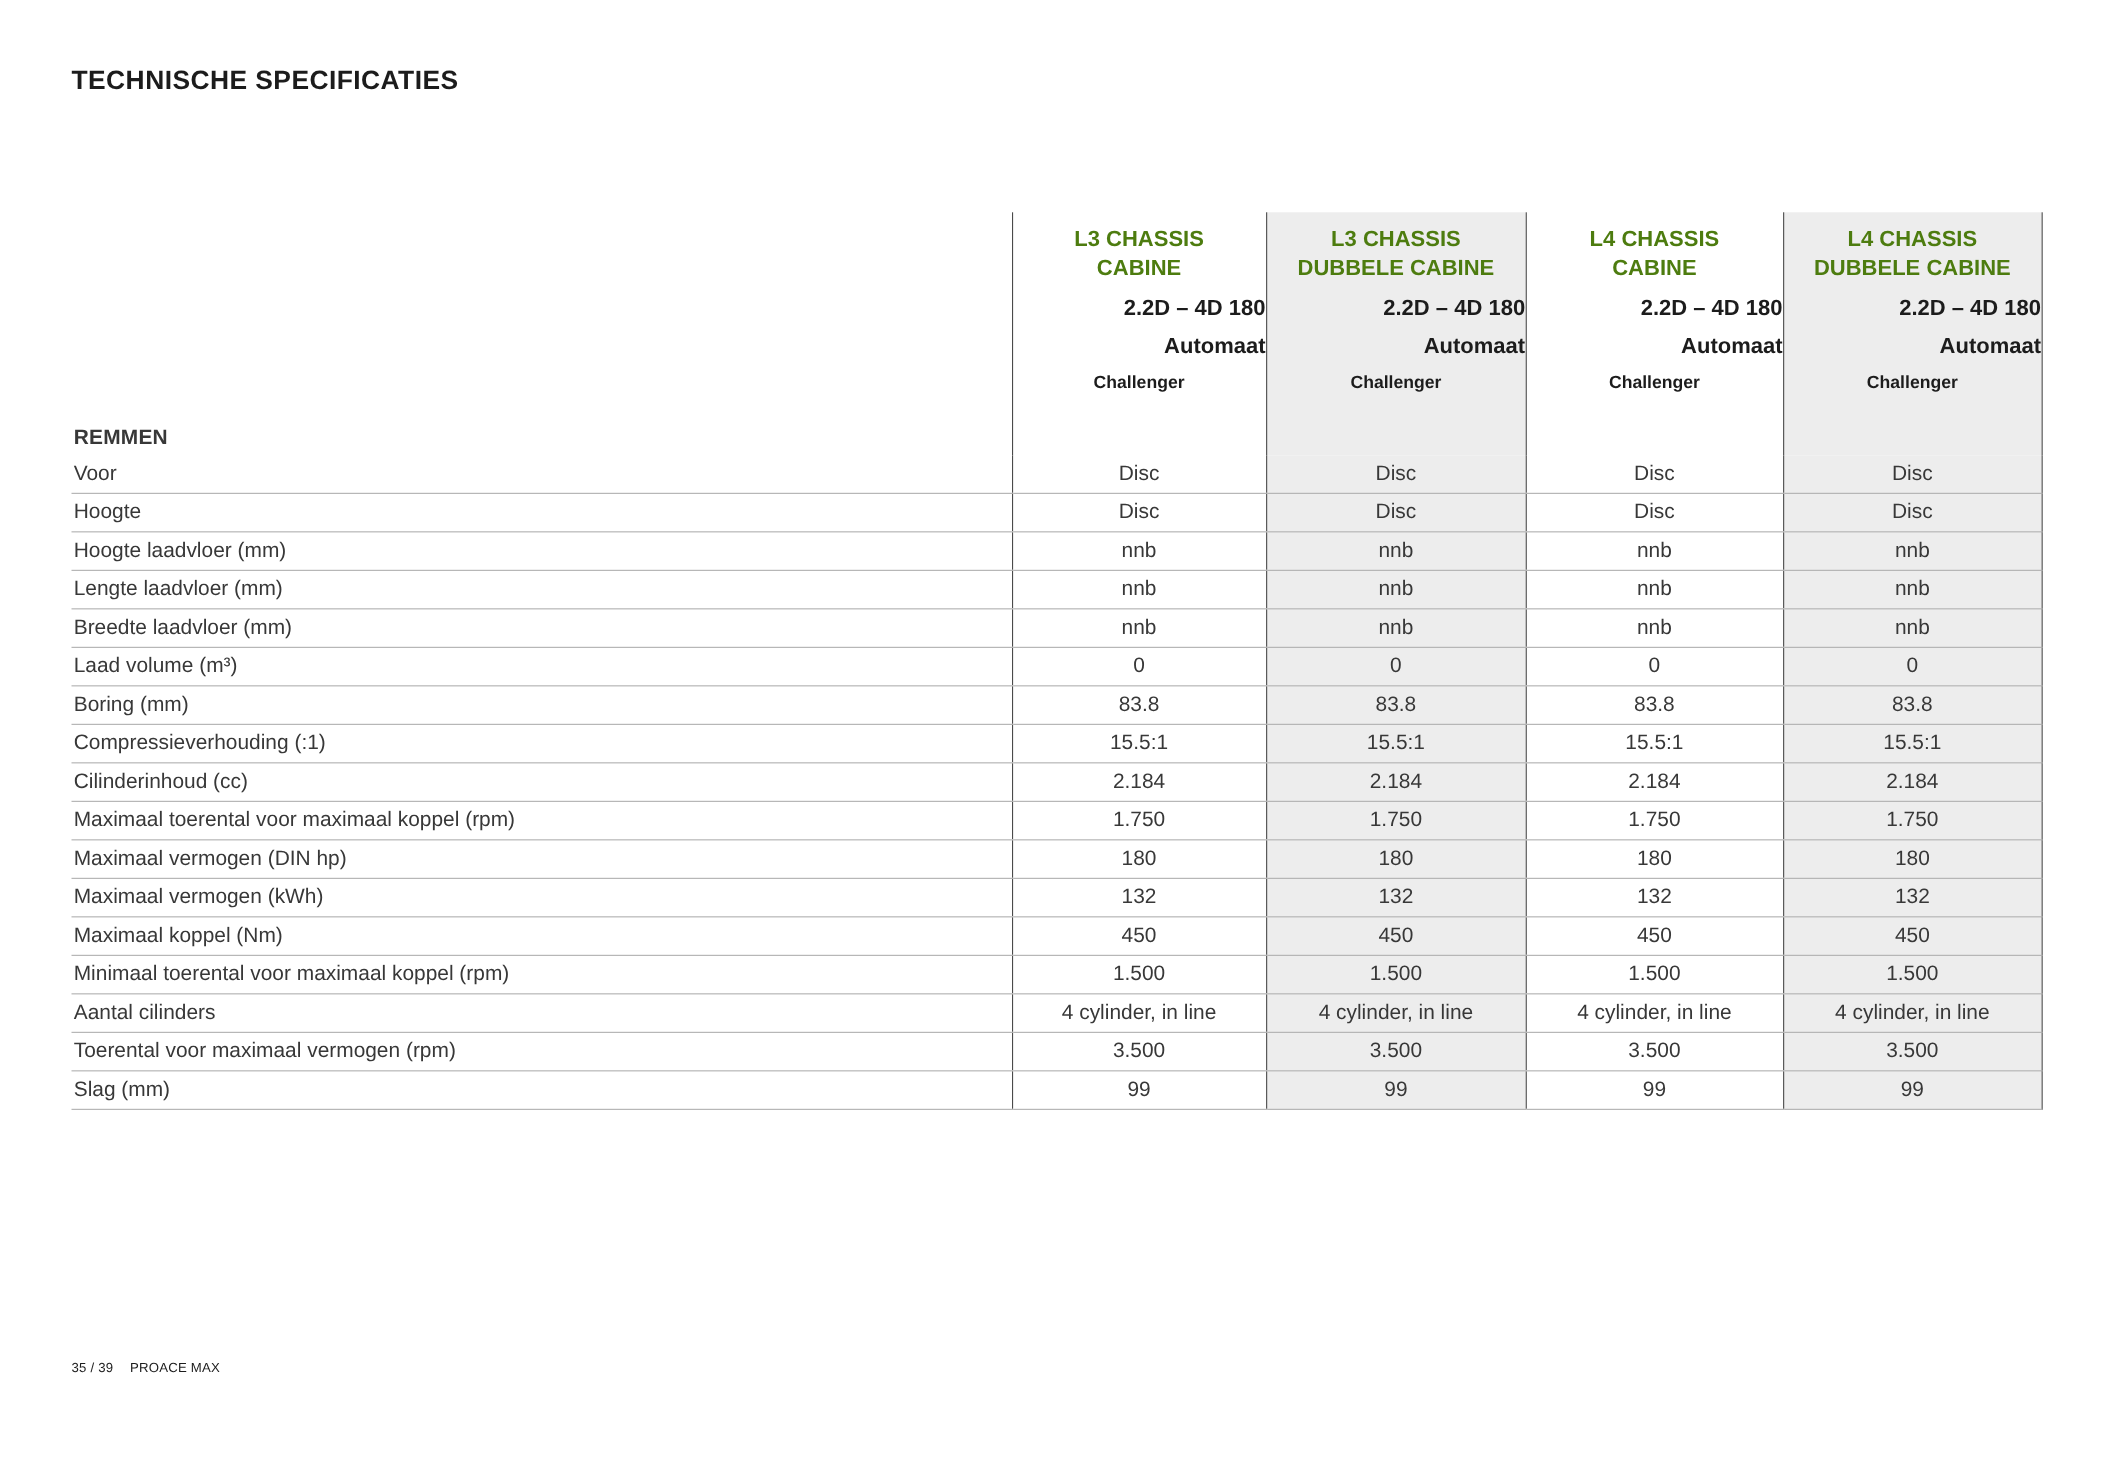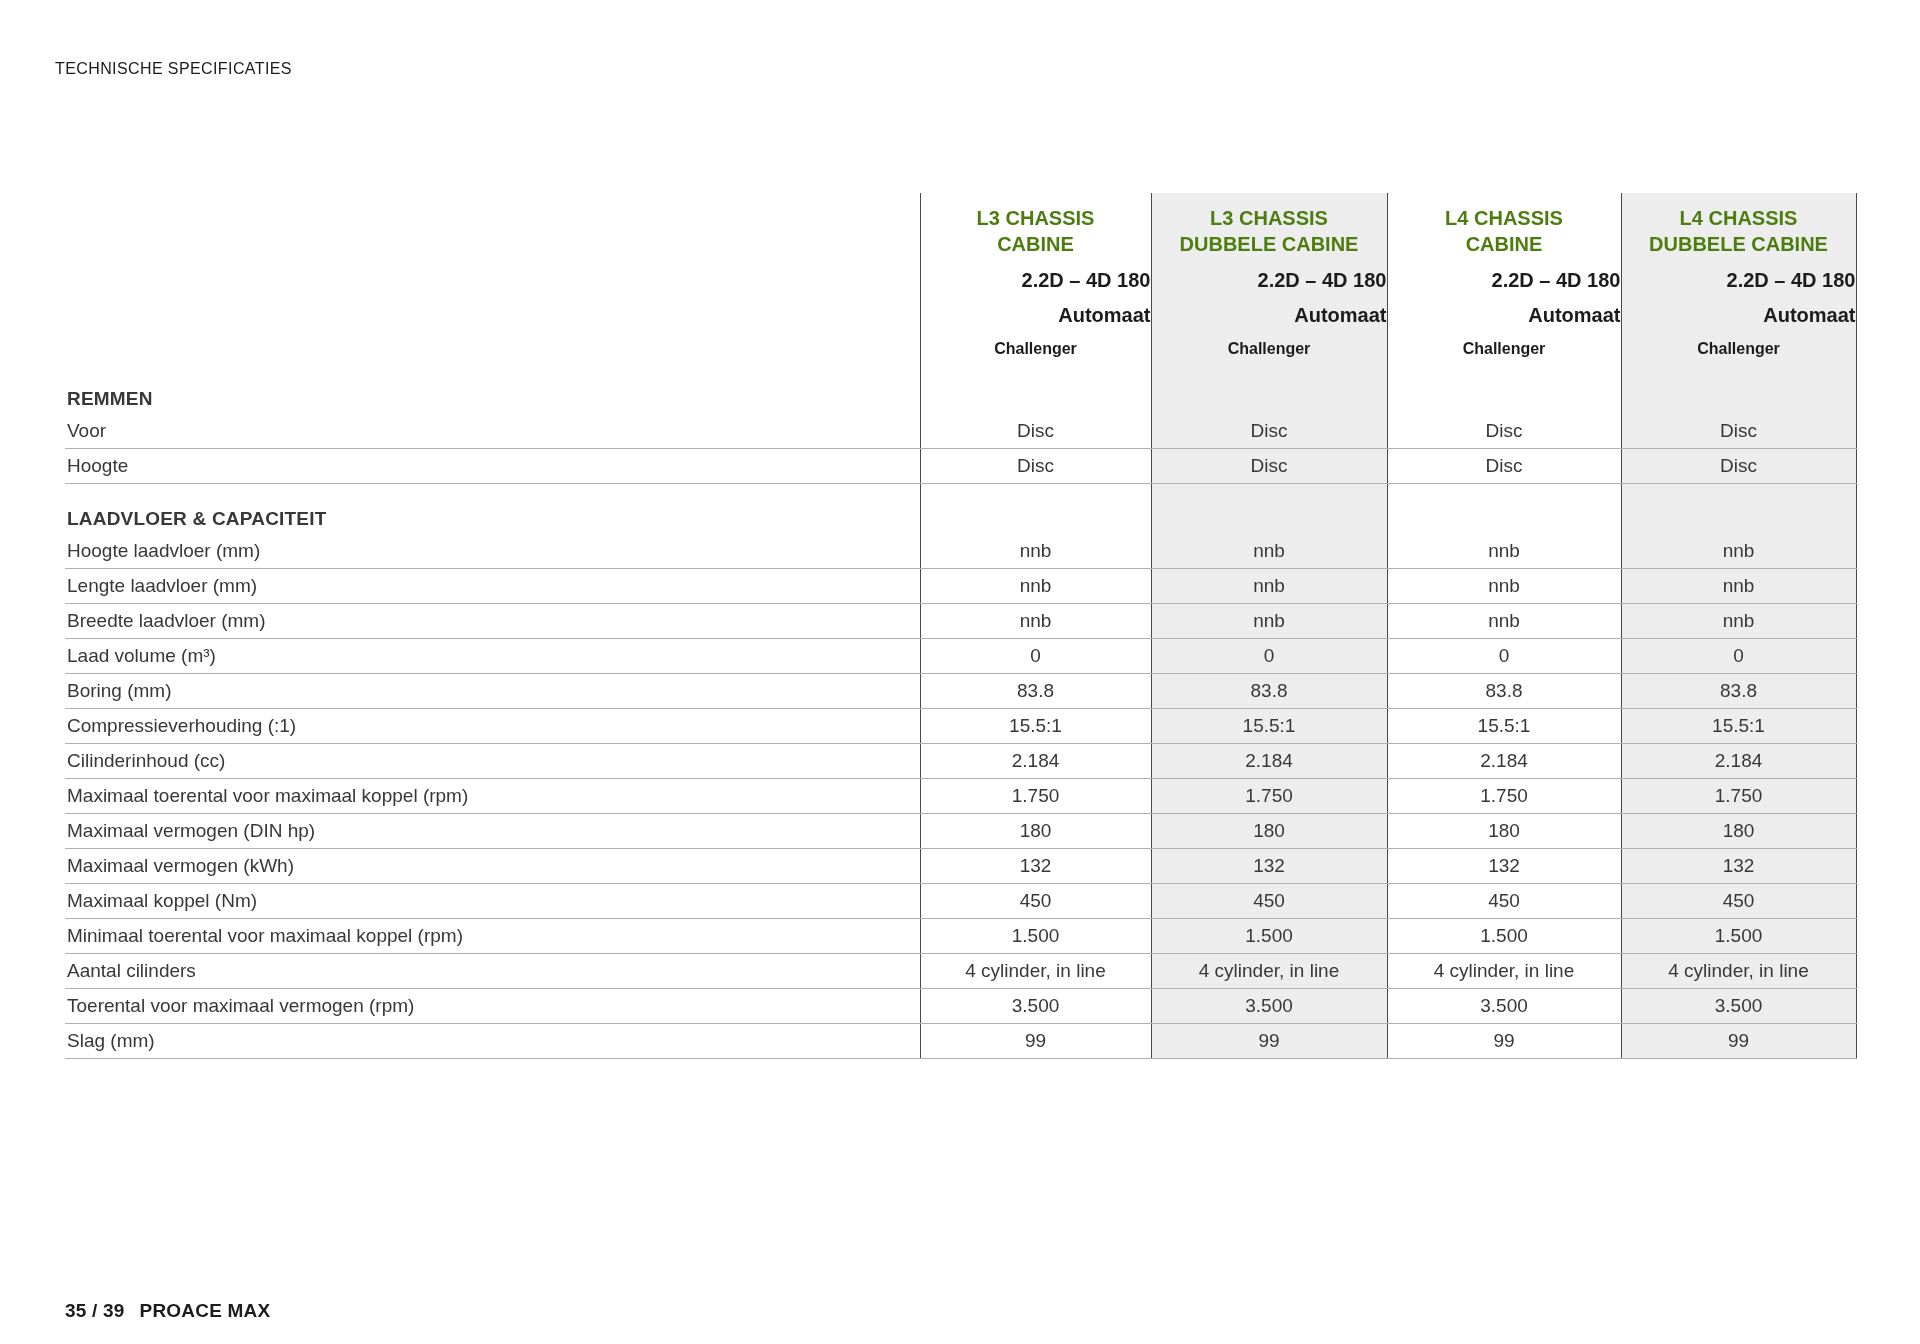--- a/index.html
+++ b/index.html
@@ -2,22 +2,22 @@
 <html><head>
 <meta charset="utf-8">
 <style>
   html,body{margin:0;padding:0;}
   body{
     width:1920px;height:1344px;background:#ffffff;position:relative;
     font-family:"Liberation Sans", sans-serif;
     -webkit-font-smoothing:antialiased;
   }
   .page-title{
-    position:absolute;left:55px;top:60px;
-    font-size:16px;font-weight:normal;color:#1c1c1c;letter-spacing:.4px;
+    position:absolute;left:65px;top:60px;
+    font-size:24px;font-weight:bold;color:#1c1c1c;letter-spacing:.4px;
   }
   table.spec{
     position:absolute;left:65px;top:193px;width:1791px;
     border-collapse:collapse;table-layout:fixed;
   }
   td{padding:0;}
   
   .sh{background:#ededed;}
   
   .vl{border-left:1.5px solid #4a4a4a;text-align:center;color:#383838;font-size:19px;}
@@ -33,22 +33,22 @@
   .col-grade{font-weight:bold;font-size:16px;line-height:26px;margin-top:8px;padding-bottom:8px;color:#1c1c1c;}
   
   tr.sr td{height:46px;vertical-align:bottom;padding-bottom:4px;}
   tr.sr.first td{height:40px;}
   .sec{font-weight:bold;color:#1c1c1c;font-size:19px;letter-spacing:.2px;}
   
   tr.dr td{height:34px;vertical-align:middle;border-bottom:1.5px solid #b0b0b0;}
   .lb{text-align:left;padding-left:2px;color:#383838;font-size:19px;}
   
   .footer{
-    position:absolute;left:65px;top:1300px;
-    font-size:19px;font-weight:bold;color:#1c1c1c;letter-spacing:.2px;
+    position:absolute;left:65px;top:1236px;
+    font-size:12px;font-weight:normal;color:#1c1c1c;letter-spacing:.2px;
   }
   .footer .model{margin-left:15px;}
 </style>
 </head>
 <body>
 
 <div class="page-title">TECHNISCHE SPECIFICATIES</div>
 
 <table class="spec">
   <colgroup>
@@ -107,27 +107,20 @@
     <td class="vl sh last">Disc</td>
   </tr>
   <tr class="dr">
     <td class="lb">Hoogte</td>
     <td class="vl">Disc</td>
     <td class="vl sh">Disc</td>
     <td class="vl">Disc</td>
     <td class="vl sh last">Disc</td>
   </tr>
 
-  <tr class="sr">
-    <td class="lb sec">LAADVLOER &amp; CAPACITEIT</td>
-    <td class="vl"></td>
-    <td class="vl sh"></td>
-    <td class="vl"></td>
-    <td class="vl sh last"></td>
-  </tr>
   <tr class="dr">
     <td class="lb">Hoogte laadvloer (mm)</td>
     <td class="vl">nnb</td>
     <td class="vl sh">nnb</td>
     <td class="vl">nnb</td>
     <td class="vl sh last">nnb</td>
   </tr>
   <tr class="dr">
     <td class="lb">Lengte laadvloer (mm)</td>
     <td class="vl">nnb</td>

